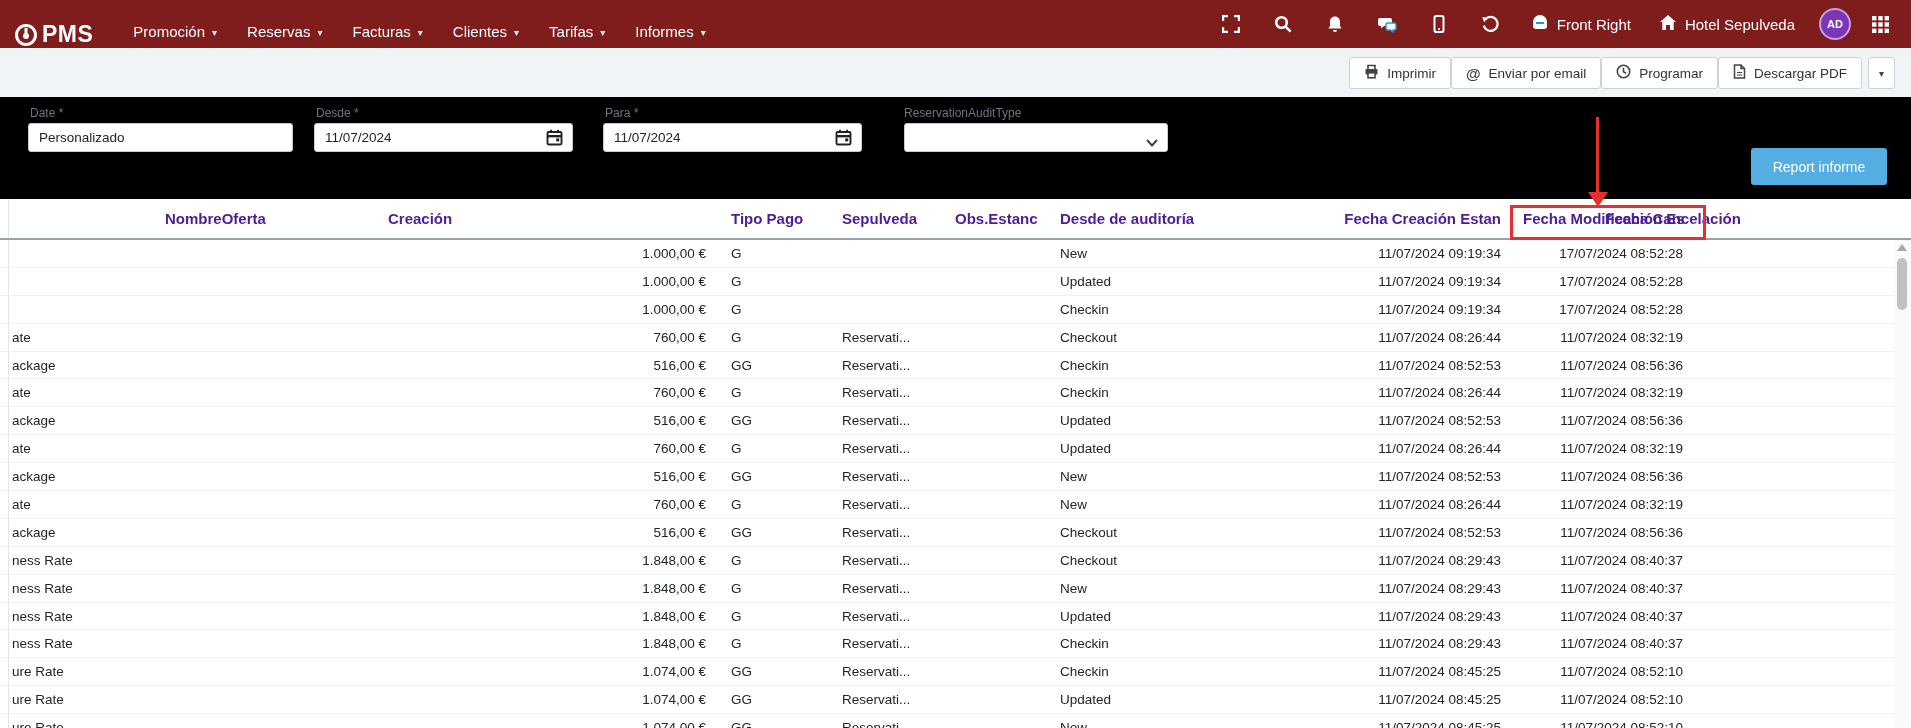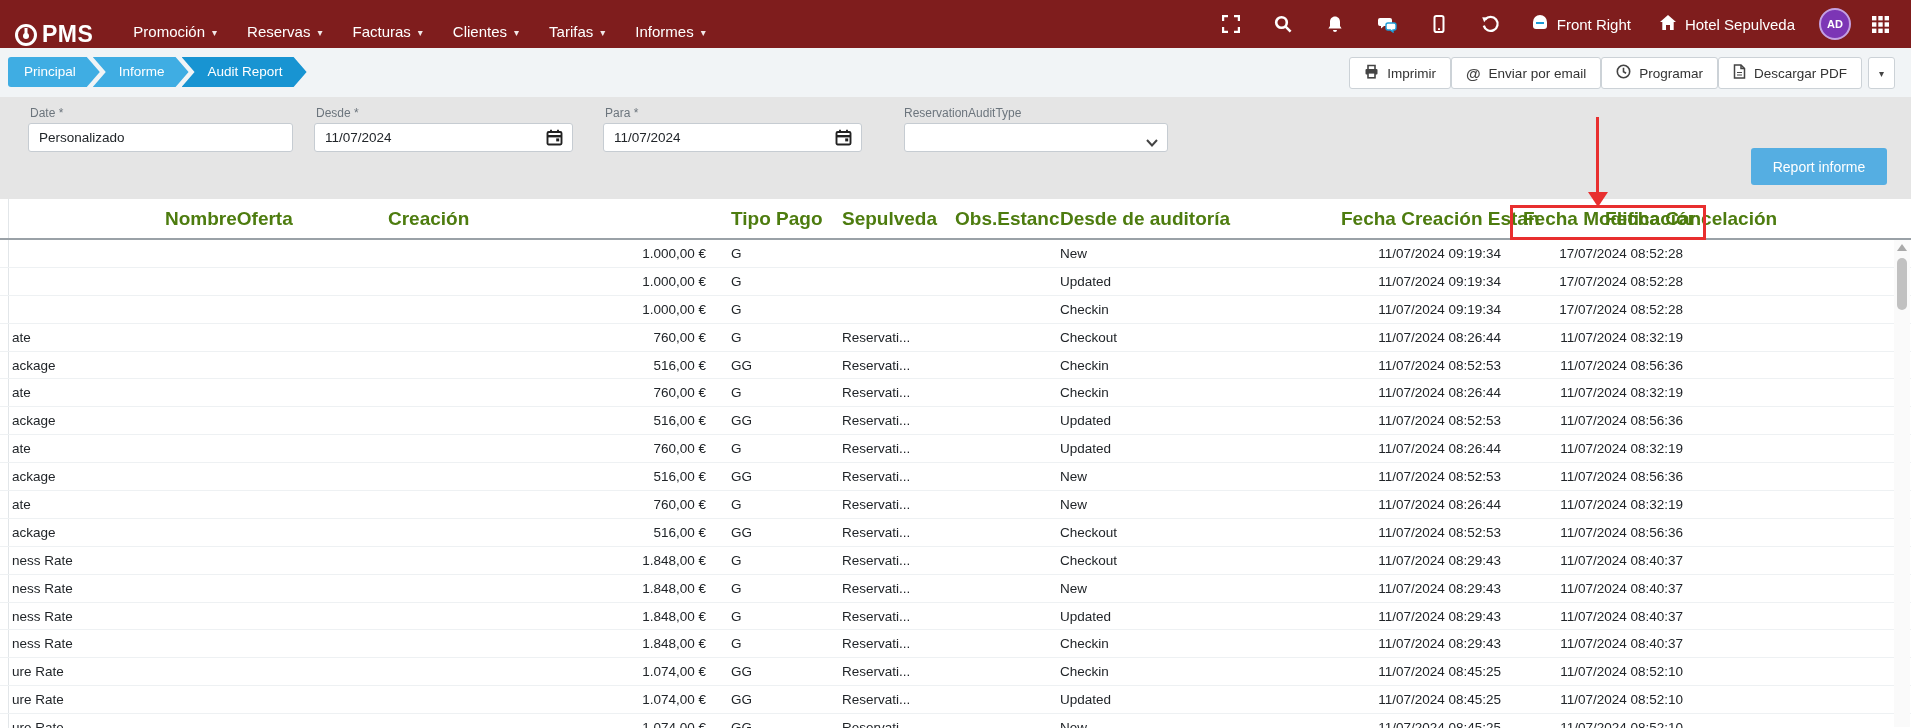--- a/index.html
+++ b/index.html
@@ -32,34 +32,34 @@
     margin-left:-7px;padding-left:26px;}
   .crumb.first{clip-path:polygon(0 0,calc(100% - 13px) 0,100% 50%,calc(100% - 13px) 100%,0 100%);
     margin-left:0;padding-left:16px;border-radius:3px 0 0 3px;}
   .crumb.active{background:#1894d2;}
   .actions{position:absolute;right:16px;top:9px;display:flex;align-items:center;}
   .abtn{height:32px;display:flex;align-items:center;gap:8px;background:#fff;border:1px solid #ccd2d7;
     border-radius:3px;padding:0 14px;font-size:13.5px;color:#333;cursor:pointer;box-sizing:border-box;}
   .abtn .caret{font-size:10px;color:#444;}
   .abtn.split{padding:0 10px;margin-left:6px;}
   
-  .filterbar{position:absolute;left:0;top:97px;width:1911px;height:102px;background:#e5e5e5;
+  .filterbar{position:absolute;left:0;top:97px;width:1911px;height:102px;background:#000000;
     border-bottom:1px solid #dfe3e7;}
   .flabel{position:absolute;top:9px;font-size:12px;color:#6c757d;white-space:nowrap;}
   .finput{position:absolute;top:26px;height:29px;background:#fff;border:1px solid #c6ccd2;border-radius:3px;
     box-sizing:border-box;font-size:13.5px;color:#212529;display:flex;align-items:center;
     padding:0 10px;cursor:text;}
   .finput .cal{position:absolute;right:9px;top:5px;}
   .loadbtn{position:absolute;right:24px;top:51px;width:136px;height:37px;background:#55aee2;color:#fff;
     border:none;border-radius:3px;font-size:14px;cursor:pointer;font-family:inherit;}
   
   .tablearea{position:absolute;left:0;top:199px;width:1911px;height:529px;background:#fff;}
   .tablearea .leftline{position:absolute;left:8px;top:0;width:1px;height:529px;background:#e2e6e9;}
   .thead{position:absolute;left:0;top:0;width:1911px;height:41px;border-bottom:2px solid #9aa1a7;box-sizing:border-box;}
-  .th{position:absolute;top:0;line-height:39px;font-size:19px;font-weight:bold;color:#4d7c0f;white-space:nowrap;}
+  .th{position:absolute;top:0;line-height:39px;font-size:15px;font-weight:bold;color:#4c1d95;white-space:nowrap;}
   .tbody{position:absolute;left:0;top:41px;width:1911px;height:488px;overflow:hidden;}
   .trow{position:relative;height:27.9px;border-bottom:1px solid #eef1f3;box-sizing:border-box;}
   .cell{position:absolute;top:0;line-height:27px;font-size:13.5px;color:#212529;
     white-space:nowrap;overflow:hidden;}
   
   .hl-box{position:absolute;left:1510px;top:205px;width:196px;height:35px;
     border:3px solid #e82f2f;box-sizing:border-box;z-index:30;pointer-events:none;}
   .hl-arrow{position:absolute;left:1596px;top:117px;width:3px;height:76px;background:#e82f2f;z-index:30;pointer-events:none;}
   .hl-arrow-head{position:absolute;left:1588px;top:192px;width:0;height:0;z-index:30;pointer-events:none;
     border-left:10px solid transparent;border-right:10px solid transparent;border-top:15px solid #e82f2f;}
@@ -178,25 +178,20 @@
           <rect x="12.6" y="6.3" width="4.4" height="4.4"></rect>
           <rect x="0" y="12.6" width="4.4" height="4.4"></rect>
           <rect x="6.3" y="12.6" width="4.4" height="4.4"></rect>
           <rect x="12.6" y="12.6" width="4.4" height="4.4"></rect>
         </svg>
     </div>
   </div>
 </div>
 
 <div class="subbar">
-  <div class="crumbs">
-    <div class="crumb first">Principal</div>
-    <div class="crumb">Informe</div>
-    <div class="crumb active">Audit Report</div>
-  </div>
   <div class="actions">
     <div class="abtn">
       <span>
         <svg width="15" height="15" viewBox="0 0 15 15" fill="none" stroke="#444" stroke-width="1.6">
             <path d="M4 5V1.5h7V5"></path>
             <rect x="1.5" y="5" width="12" height="5.5" rx="1" fill="#444" stroke="none"></rect>
             <rect x="4" y="8.8" width="7" height="5" fill="#fff" stroke="#444"></rect>
           </svg>
       </span>
       <span>Imprimir</span>

